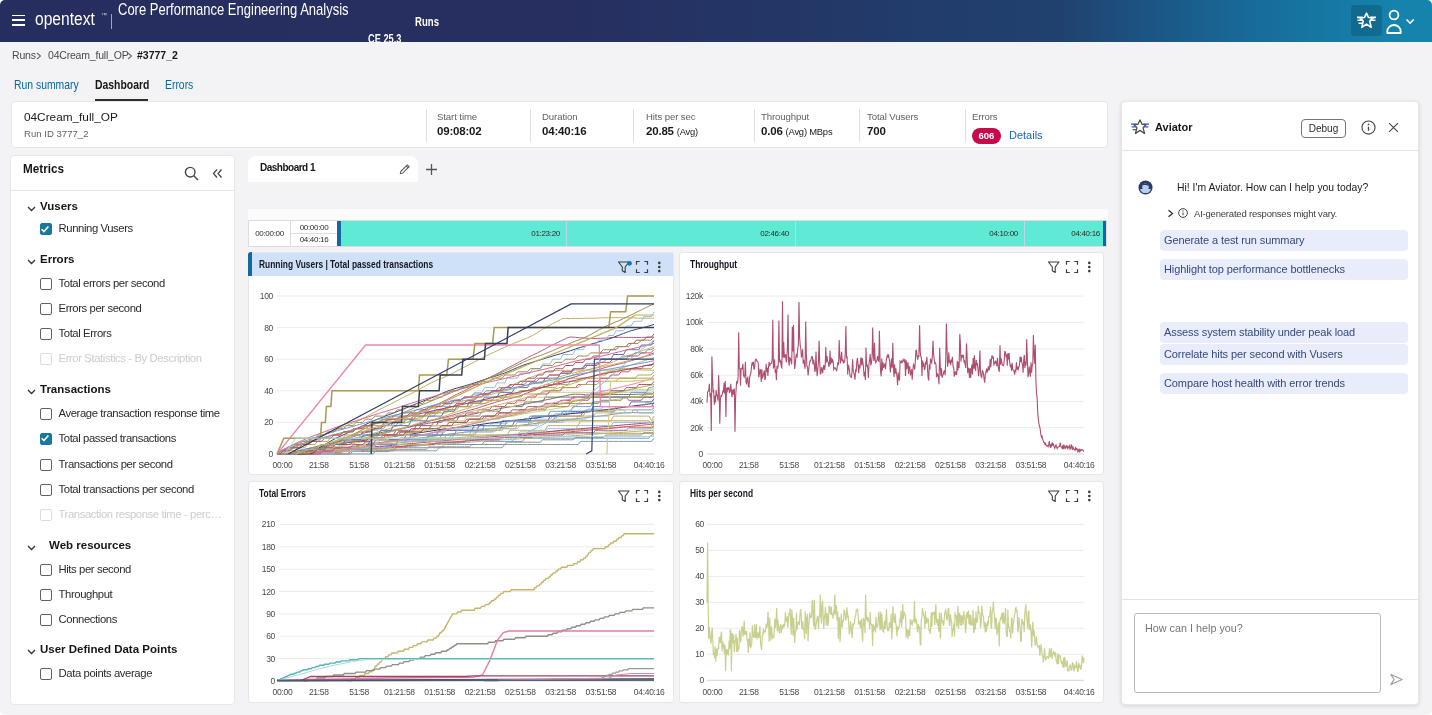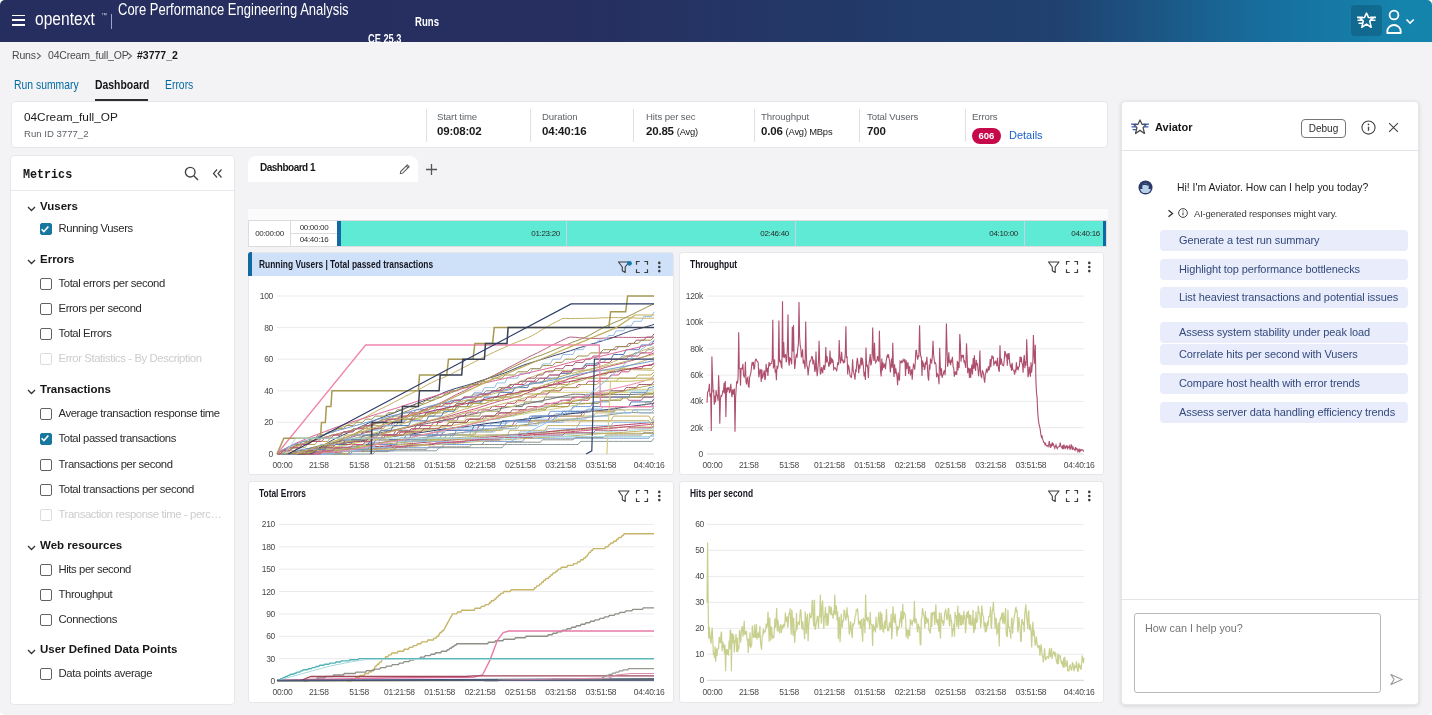--- a/index.html
+++ b/index.html
@@ -30,21 +30,21 @@
 .card { position:absolute; background:#fff; border:1px solid #e7e7ea; border-radius:4px; }
 #info { left:11px; top:101px; width:1097px; height:47px; }
 .ilab { position:absolute; top:9px; font-size:9.6px; color:#5f6368; letter-spacing:-0.1px; }
 .ival { position:absolute; top:23px; font-size:11.5px; font-weight:bold; color:#1a1a1a; letter-spacing:-0.2px; }
 .ival .avg { font-weight:normal; font-size:9.4px; }
 .isep { position:absolute; top:7px; width:1px; height:33px; background:#e0e0e3; }
 .badge { position:absolute; left:960px; top:26px; background:#c6094b; color:#fff; font-size:9.5px; font-weight:bold; border-radius:8px; height:16px; line-height:16px; padding:0 6.5px; }
 .details { position:absolute; left:997px; top:27px; color:#1c61c9; font-size:11px; }
 
 #metrics { left:10px; top:155px; width:225px; height:550px; }
-.mtitle { position:absolute; left:23px; top:167px; font-size:13px; font-weight:bold; color:#161616;font-family:Liberation Mono, monospace; }
+.mtitle { position:absolute; left:23px; top:161px; font-size:13px; font-weight:bold; color:#161616; }
 .mtitle .sx { transform:scaleX(0.9); }
 .gchev { position:absolute; }
 .glab { position:absolute; font-size:11.5px; font-weight:bold; color:#161616; }
 .cbx { position:absolute; width:12px; height:12px; border:1.4px solid #5f6368; border-radius:2px; background:#fff; }
 .cbx.on { border-color:#17779f; background:#17779f; }
 .cbx.on svg { position:absolute; left:-1.4px; top:-1.4px; }
 .cbx.dis { border-color:#dcdcdc; }
 .cblab { position:absolute; font-size:11.3px; letter-spacing:-0.4px; color:#2b2b2b; white-space:nowrap; }
 .cblab.dis { color:#ccc; }
 
@@ -66,21 +66,21 @@
 .paccent { position:absolute; left:-1px; top:-1px; width:4px; height:24px; background:#1168a3; border-radius:3px 0 0 0; }
 .ptitle { position:absolute; left:10px; top:6px; font-size:10px; font-weight:bold; color:#15161f; }
 .ptitle .sx { transform:scaleX(0.84); }
 .hicons { position:absolute; right:5px; top:6.5px; }
 .axlab { font-size:8.5px; letter-spacing:-0.3px; fill:#4a4a4a; font-family:"Liberation Sans",sans-serif; }
 
 #avia { left:1121px; top:101px; width:298px; height:604px; box-shadow:0 1px 4px rgba(0,0,0,0.13); }
 .avhead { position:absolute; left:0; top:0; width:100%; height:49px; border-bottom:1px solid #e4e4e6; }
 .avtitle { position:absolute; left:33px; top:19px; font-size:11px; font-weight:bold; color:#161616; }
 .debug { position:absolute; left:179px; top:16.5px; width:45px; height:19px; border:1px solid #767676; border-radius:4px; font-size:10px; color:#2b2b2b; text-align:center; line-height:18px; }
-.chip { position:absolute; left:38px; width:248px; height:21px; background:#e9edfb; border-radius:4px; font-size:11px; letter-spacing:-0.1px; color:#33497c; line-height:21px; padding-left:19px; white-space:nowrap; overflow:hidden; }
+.chip { position:absolute; left:38px; width:248px; height:21px; background:#e9edfb; border-radius:4px; font-size:11px; letter-spacing:-0.1px; color:#33497c; line-height:21px; padding-left:4px; white-space:nowrap; overflow:hidden; }
 .avmsg { position:absolute; left:38px; top:80px; font-size:10.4px; color:#1a1a1a;padding-left:17px; }
 .avsub { position:absolute; left:72px; top:106px; font-size:9.5px; letter-spacing:-0.2px; color:#3c3c3c; }
 .avsep { position:absolute; left:0px; top:497px; width:298px; height:1px; background:#e4e4e6; }
 .avinput { position:absolute; left:12px; top:511px; width:247px; height:80px; border:1px solid #b9b9bd; border-radius:3px; }
 .avph { position:absolute; left:10px; top:8px; font-size:10.8px; color:#757575; }
 </style></head><body>
 <div id="app">
 <div id="hdr">
   <div class="burger">
         <div></div>
@@ -197,21 +197,21 @@
     <div class="cblab" style="left:58.5px;top:431.5px">Total passed transactions</div>
 <div class="cbx" style="left:39.5px;top:458.5px"></div>
     <div class="cblab" style="left:58.5px;top:457.5px">Transactions per second</div>
 <div class="cbx" style="left:39.5px;top:483.5px"></div>
     <div class="cblab" style="left:58.5px;top:482.5px">Total transactions per second</div>
 <div class="cbx dis" style="left:39.5px;top:508.5px"></div>
     <div class="cblab dis" style="left:58.5px;top:507.5px">Transaction response time - perc…</div>
 <svg class="gchev" style="left:27px;top:545px" width="9" height="6" viewBox="0 0 9 6">
       <path d="M1 1 L4.5 4.5 L8 1" stroke="#333" stroke-width="1.3" fill="none"></path>
     </svg>
-    <div class="glab" style="left:40px;top:539px">Web resources</div>
+    <div class="glab" style="left:49px;top:539px">Web resources</div>
 <div class="cbx" style="left:39.5px;top:563.5px"></div>
     <div class="cblab" style="left:58.5px;top:562.5px">Hits per second</div>
 <div class="cbx" style="left:39.5px;top:588.5px"></div>
     <div class="cblab" style="left:58.5px;top:587.5px">Throughput</div>
 <div class="cbx" style="left:39.5px;top:613.5px"></div>
     <div class="cblab" style="left:58.5px;top:612.5px">Connections</div>
 <svg class="gchev" style="left:27px;top:649px" width="9" height="6" viewBox="0 0 9 6">
       <path d="M1 1 L4.5 4.5 L8 1" stroke="#333" stroke-width="1.3" fill="none"></path>
     </svg>
     <div class="glab" style="left:40px;top:643px">User Defined Data Points</div>
@@ -553,25 +553,23 @@
         <path d="M1.5 1.2 L5.5 4.5 L1.5 7.8" stroke="#333" stroke-width="1.3" fill="none"></path>
       </svg>
   <svg class="abs" style="left:56px;top:106px" width="10" height="10" viewBox="0 0 16 16">
     <circle cx="8" cy="8" r="7" fill="none" stroke="#444" stroke-width="1.6"></circle>
     <line x1="8" y1="7.2" x2="8" y2="11.5" stroke="#444" stroke-width="1.7"></line>
         <circle cx="8" cy="4.7" r="1" fill="#444"></circle>
   </svg>
   <div class="avsub">AI-generated responses might vary.</div>
   <div class="chip" style="top:128px">Generate a test run summary</div>
 <div class="chip" style="top:157px">Highlight top performance bottlenecks</div>
-<div class="chip" style="top:185px">List heaviest transactions and potential issues</div>
 <div class="chip" style="top:220px">Assess system stability under peak load</div>
 <div class="chip" style="top:242px">Correlate hits per second with Vusers</div>
 <div class="chip" style="top:271px">Compare host health with error trends</div>
-<div class="chip" style="top:300px">Assess server data handling efficiency trends</div>
   <div class="avsep"></div>
   <div class="avinput">
         <div class="avph">How can I help you?</div>
       </div>
   <svg class="abs" style="left:268px;top:571px" width="13" height="13" viewBox="0 0 14 13">
     <path d="M1 1.2 L13 6.5 L1 11.8 L4.4 6.5 Z" fill="none" stroke="#9a9a9a" stroke-width="1.2" stroke-linejoin="round"></path>
   </svg>
 </div>
 </div>
 </body></html>

